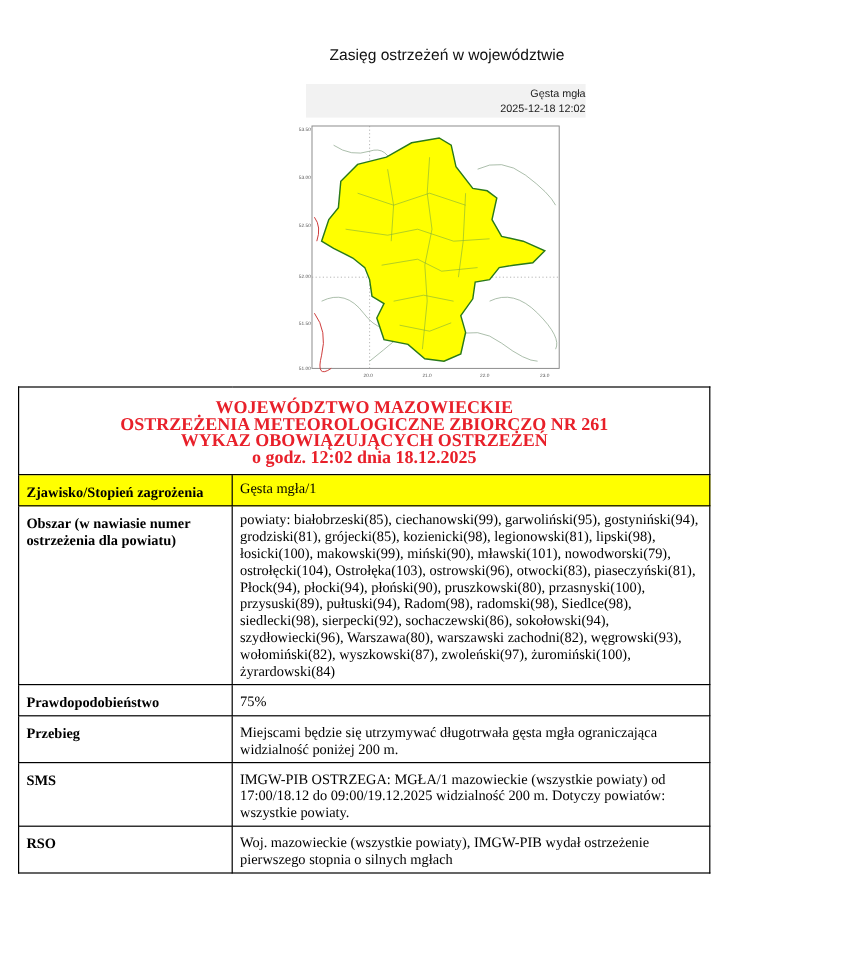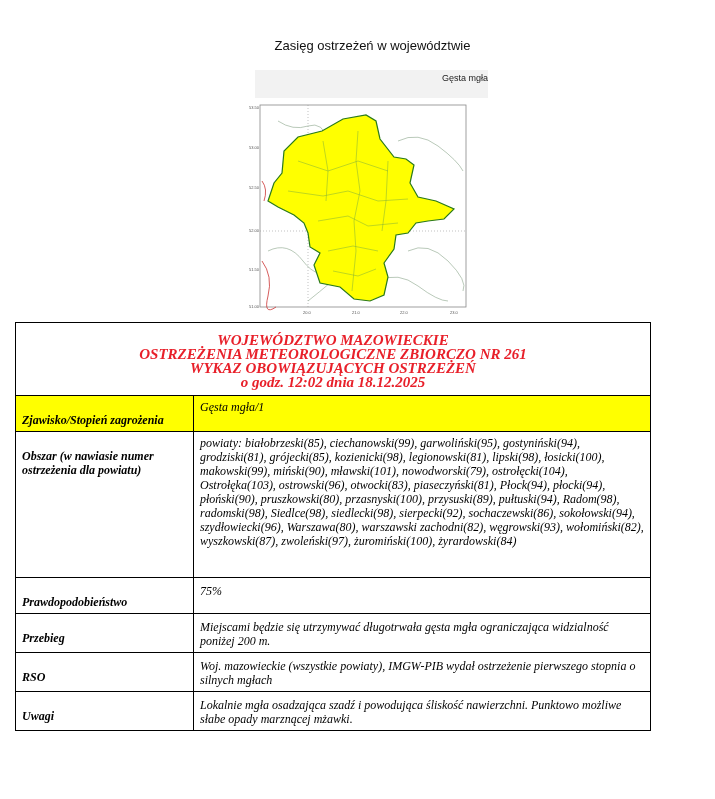--- a/index.html
+++ b/index.html
@@ -1,34 +1,35 @@
 <!DOCTYPE html>
 <html><head>
 <meta charset="utf-8">
 <style>
   html, body { margin: 0; padding: 0; background: #ffffff; }
   body { width: 715px; height: 799px; position: relative; overflow: hidden; font-family: "Liberation Serif", serif; color: #000; }
   .page-title { position: absolute; left: 0; top: 38px; width: 745px; text-align: center; font-family: "Liberation Sans", sans-serif; font-size: 13px; color: #111; }
   .map-header { position: absolute; left: 255px; top: 70px; width: 233px; height: 26px; background: #f2f2f2; text-align: right; font-family: "Liberation Sans", sans-serif; font-size: 9px; line-height: 12px; padding-top: 2px; color: #222; }
   .map-wrap { position: absolute; left: 248px; top: 101px; width: 222px; height: 216px; }
   .map-wrap svg { display: block; }
-  table.warn { position: absolute; left: 15px; top: 322px; width: 636px; border-collapse: collapse; font-family: "Liberation Serif", serif; font-size: 12px; font-style: italic; }
+  table.warn { position: absolute; left: 15px; top: 322px; width: 577px; border-collapse: collapse; font-family: "Liberation Serif", serif; font-size: 12px; }
   table.warn td { border: 1px solid #000; vertical-align: top; padding: 4px 6px 4px 6px; line-height: 14px; }
-  table.warn td.label { width: 165px; font-weight: bold; padding-top: 17px; padding-left: 6px; }
+  table.warn td.label { width: 165px; font-weight: bold; padding-top: 7px; padding-left: 6px; }
   table.warn td.value { padding-left: 6px; margin-left: 32px; }
   .head-cell { text-align: center; color: #e8202a; font-weight: bold; font-size: 15px; line-height: 18px; padding: 10px 4px 6px 4px !important; }
   tr.yellow td { background: #ffff00; }
 </style>
 </head>
 <body>
 
 <div class="page-title">Zasięg ostrzeżeń w województwie</div>
 
 <div class="map-header">
   <div>Gęsta mgła</div>
+  <div>2025-12-18 12:02</div>
 </div>
 
 <div class="map-wrap">
   <svg width="222" height="216" viewBox="0 0 222 216" xmlns="http://www.w3.org/2000/svg">
     <rect x="0" y="0" width="222" height="216" fill="#ffffff"></rect>
     <rect x="12" y="4" width="206" height="202" fill="none" stroke="#888" stroke-width="0.8"></rect>
 
     <line x1="12" y1="130" x2="218" y2="130" stroke="#999" stroke-dasharray="1,2" stroke-width="0.6"></line>
     <line x1="60" y1="4" x2="60" y2="206" stroke="#999" stroke-dasharray="1,2" stroke-width="0.6"></line>
 
@@ -79,21 +80,21 @@
   </tr>
   <tr>
     <td class="label">Prawdopodobieństwo</td>
     <td class="value" style="padding-top:6px">75%</td>
   </tr>
   <tr>
     <td class="label">Przebieg</td>
     <td class="value" style="padding-top:6px">Miejscami będzie się utrzymywać  długotrwała gęsta mgła ograniczająca widzialność   poniżej 200 m.</td>
   </tr>
   <tr>
+    <td class="label">SMS</td>
+    <td class="value" style="padding-top:6px">IMGW-PIB OSTRZEGA: MGŁA/1 mazowieckie (wszystkie powiaty) od 17:00/18.12 do 09:00/19.12.2025 widzialność   200 m. Dotyczy powiatów: wszystkie powiaty.</td>
+  </tr>
+  <tr>
     <td class="label">RSO</td>
     <td class="value" style="padding-top:6px">Woj. mazowieckie (wszystkie powiaty), IMGW-PIB wydał ostrzeżenie pierwszego stopnia o silnych mgłach</td>
-  </tr>
-  <tr>
-    <td class="label">Uwagi</td>
-    <td class="value" style="padding-top:6px">Lokalnie mgła osadzająca szadź  i powodująca śliskość    nawierzchni. Punktowo możliwe słabe opady marznącej mżawki.</td>
   </tr>
 </tbody>
   </table>
 
 </body></html>

